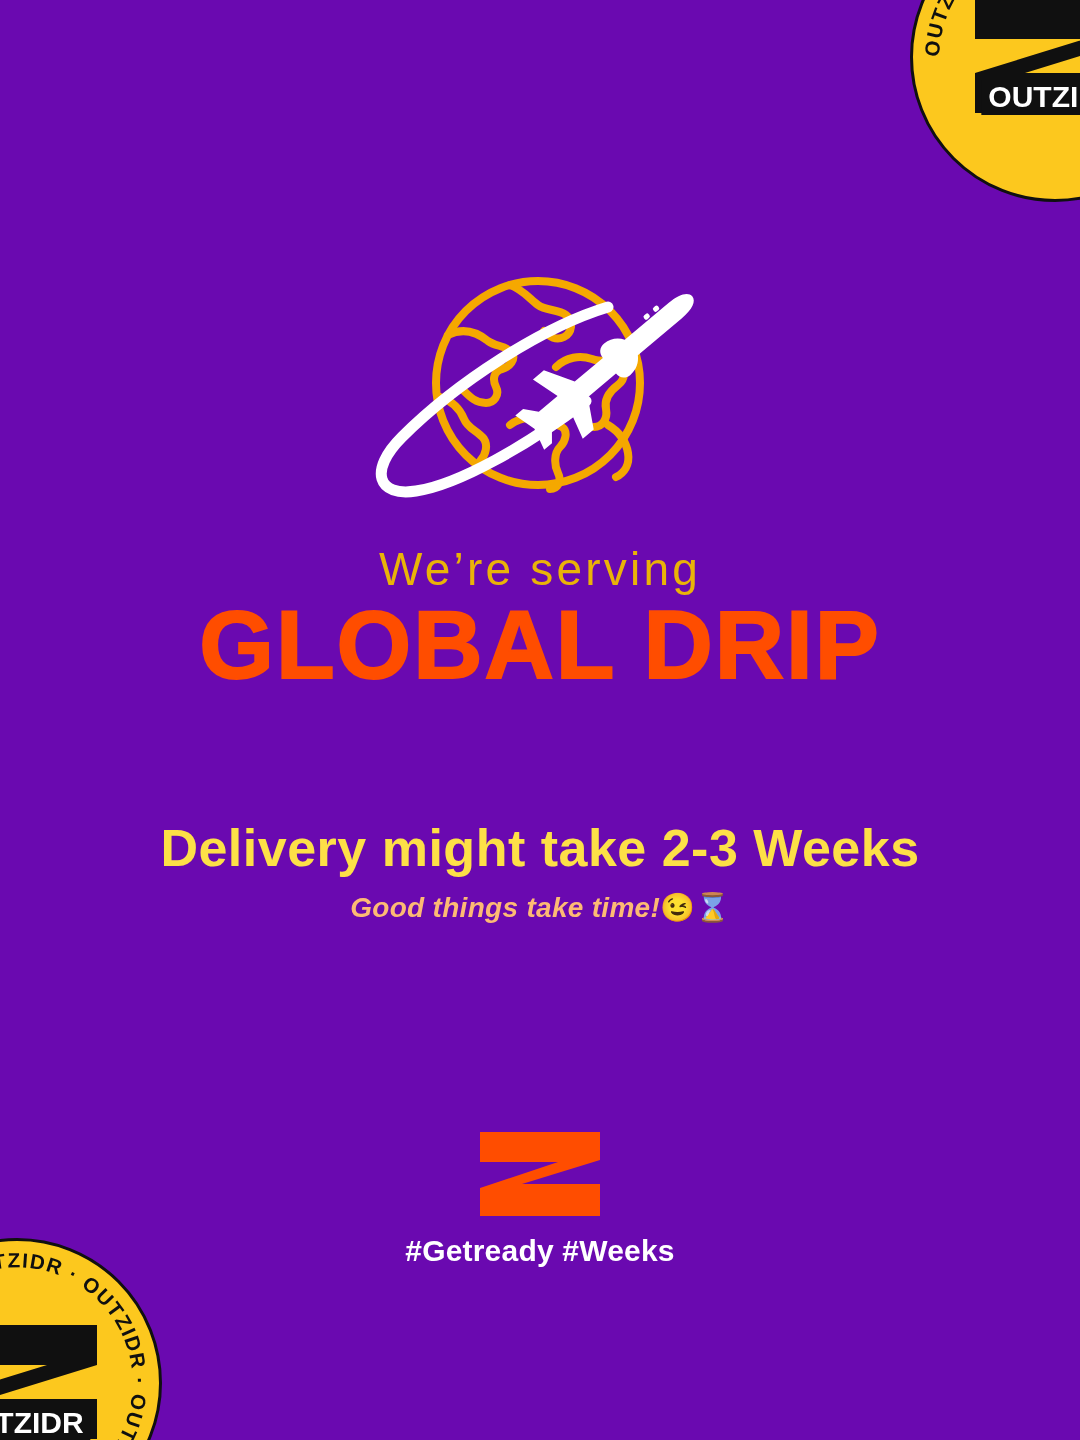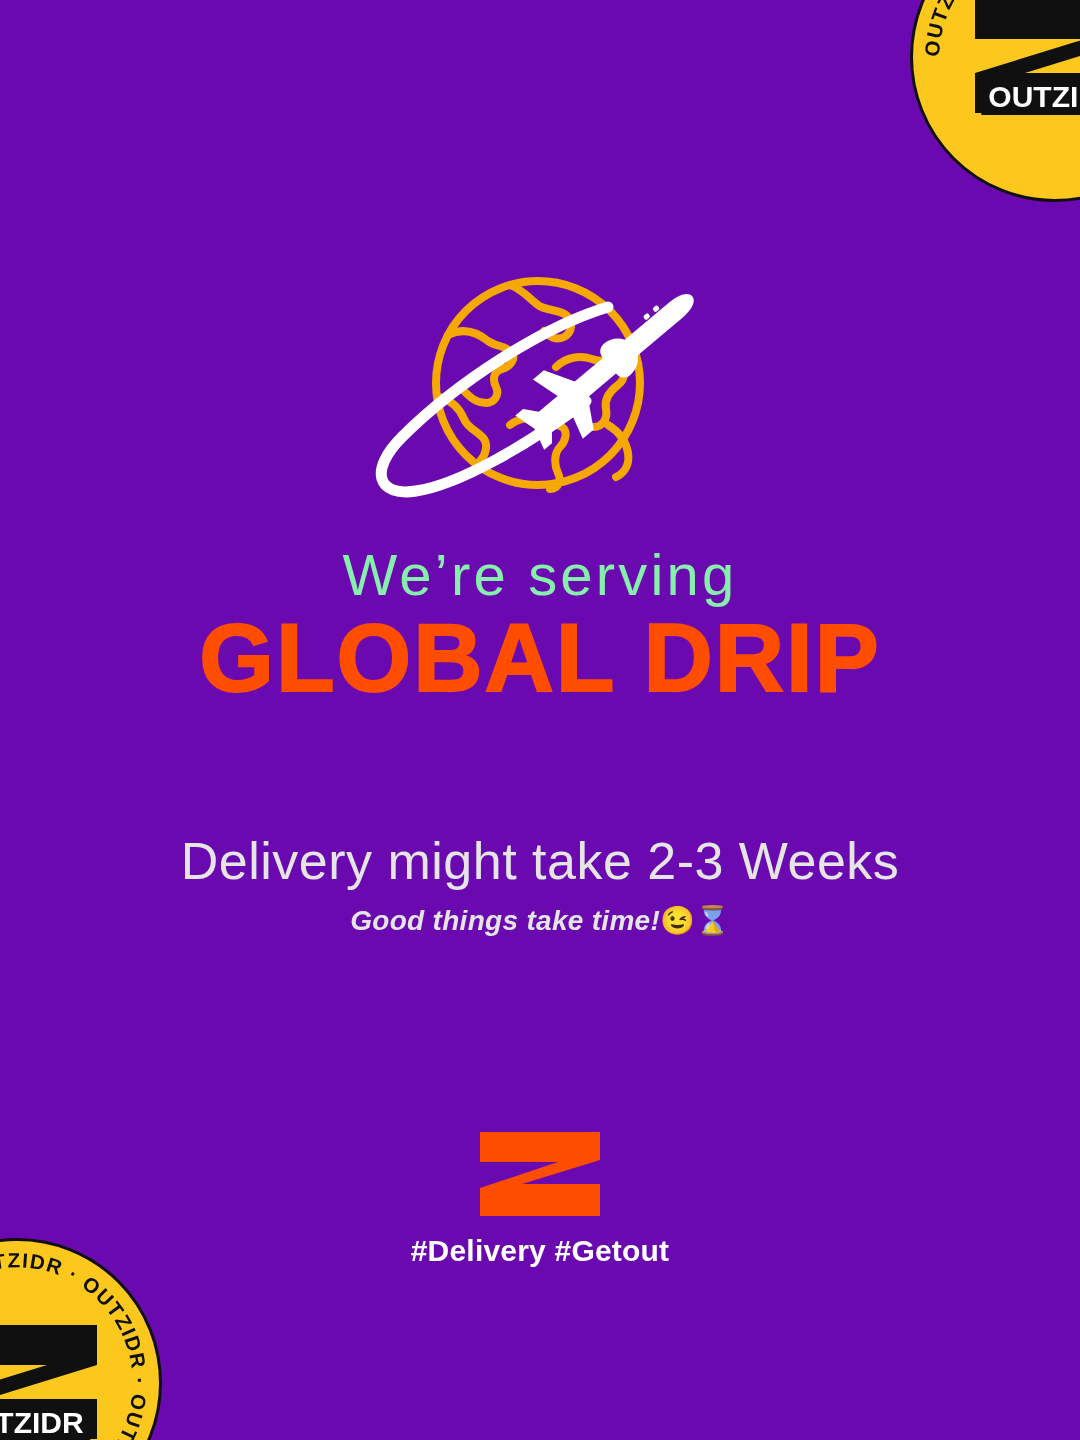--- a/index.html
+++ b/index.html
@@ -98,22 +98,22 @@
   .copy {
     position: absolute;
     left: 0;
     right: 0;
     top: 545px;
     text-align: center;
     padding: 0 40px;
     box-sizing: border-box;
   }
   .line-serving {
-    color: #86efac;
-    font-size: 58px;
+    color: #eab308;
+    font-size: 46px;
     font-weight: 400;
     letter-spacing: 3.2px;
     line-height: 1.05;
     margin: 0;
   }
   .line-global {
     color: #FF4D00;
     font-size: 96px;
     font-weight: bold;
     line-height: 1.0;
@@ -135,29 +135,29 @@
   .delivery-block {
     position: absolute;
     left: 0;
     right: 0;
     top: 820px;
     text-align: center;
     padding: 0 30px;
     box-sizing: border-box;
   }
   .line-delivery {
-    color: #e5e5e5;
+    color: #fde047;
     font-size: 52px;
-    font-weight: normal;
+    font-weight: bold;
     letter-spacing: 0.5px;
-    margin: 13px;
+    margin: 0;
     line-height: 1.1;
   }
   .line-goodthings {
-    color: #e5e5e5;
+    color: #fdba74;
     font-size: 28px;
     font-weight: bold;
     font-style: italic;
     letter-spacing: 0.3px;
     margin: 14px 0 0 0;
     line-height: 1.2;
   }
   .emoji { font-style: normal; letter-spacing: 0; }
 
   
@@ -271,21 +271,21 @@
     <p class="line-delivery">Delivery might take 2-3 Weeks</p>
     <p class="line-goodthings"><span>Good things take time!</span><span class="emoji">😉⌛</span></p>
   </div>
 
   <div class="footer">
     <div class="footer-mark">
       <svg viewBox="0 0 124 88" aria-hidden="true">
         <path d="M2,2 H122 V30 L44,54 H122 V86 H2 V58 L80,32 H2 Z" fill="#FF4D00"></path>
       </svg>
     </div>
-    <p class="footer-tags">#Delivery #Getout</p>
+    <p class="footer-tags">#Getready #Weeks</p>
   </div>
 
   <div class="badge badge-bl">
     <div class="badge-ring">
       <svg viewBox="0 0 290 290" aria-hidden="true">
         <defs>
           <path id="ringpath-bl" d="M145,145 m-118,0 a118,118 0 1,1 236,0 a118,118 0 1,1 -236,0"></path>
         </defs>
         <text class="ring-text">
           <textPath href="#ringpath-bl" startOffset="0">OUTZIDR · OUTZIDR · OUTZIDR · OUTZIDR · </textPath>

